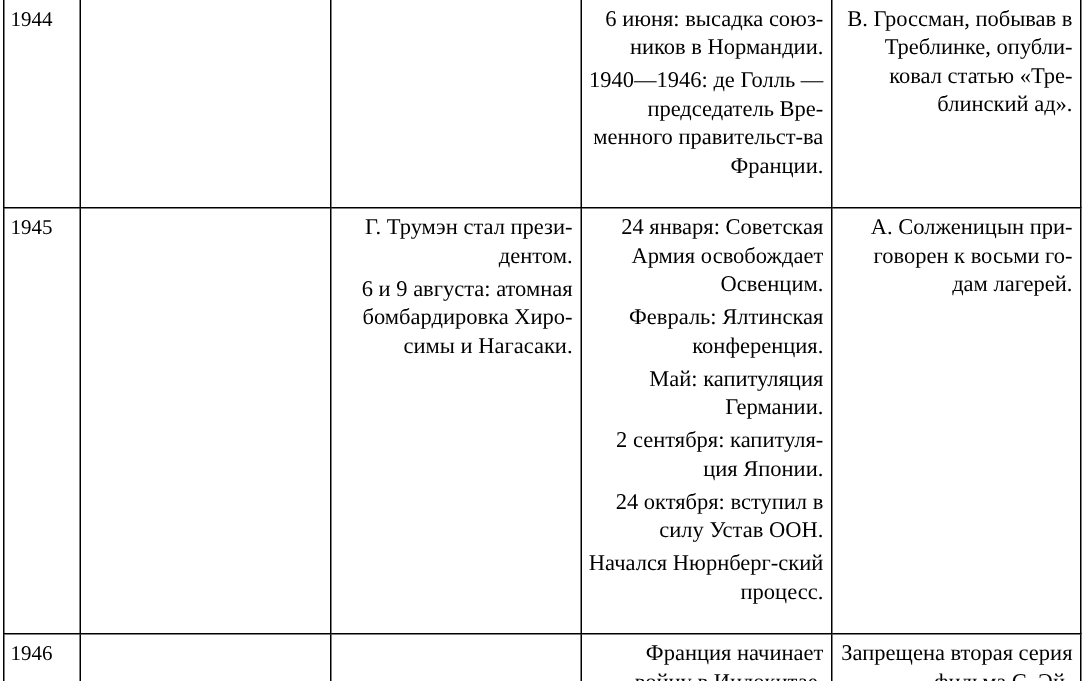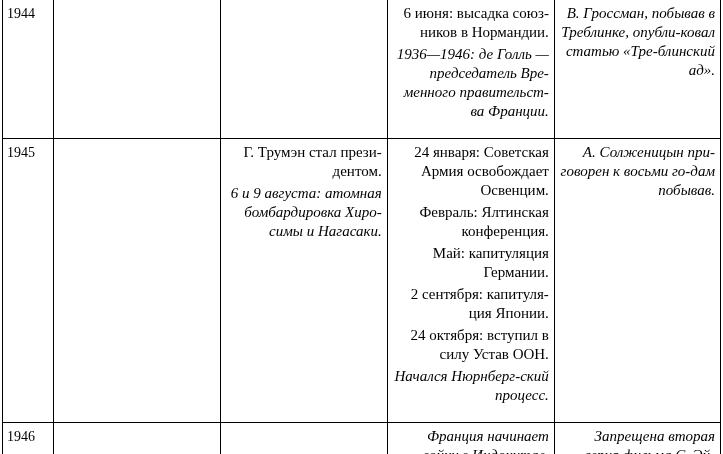--- a/index.html
+++ b/index.html
@@ -19,21 +19,21 @@
       vertical-align: top;
       padding: 4px 5px 17px 4px;
     }
     table.chron tr:first-child td { border-top: none; padding-top: 4px; }
     .col-year { width: 48px; }
     .col-a { width: 155px; }
     .col-b { width: 156px; }
     .col-c { width: 156px; }
     .col-d { width: 155px; }
     .entry { display: block; margin-bottom: 3px; text-align: right; }
-    .entry:last-child { margin-bottom: 0; font-style: italic; }
+    .entry:last-child { margin-bottom: 0; }
     .year { font-size: 14px; }
     tr.r1 { height: 118px; }
     tr.r2 { height: 254px; margin-left: 26px; }
     tr.r3 { height: 80px; }
   </style>
 </head>
 <body>
 
 <table class="chron">
   <colgroup>
@@ -43,21 +43,21 @@
       <col class="col-c">
       <col class="col-d">
   </colgroup>
   <tbody>
     <tr class="r1">
       <td><span class="year">1944</span></td>
       <td></td>
       <td></td>
       <td>
         <span class="entry">6 июня: высадка союз-ников в Нормандии.</span>
-        <span class="entry">1936—1946: де Голль — председатель Вре-менного правительст-ва Франции.</span>
+        <span class="entry">1940—1946: де Голль — председатель Вре-менного правительст-ва Франции.</span>
       </td>
       <td>
         <span class="entry">В. Гроссман, побывав в Треблинке, опубли-ковал статью «Тре-блинский ад».</span>
       </td>
     </tr>
     <tr class="r2">
       <td><span class="year">1945</span></td>
       <td></td>
       <td>
         <span class="entry">Г. Трумэн стал прези-дентом.</span>
@@ -65,21 +65,21 @@
       </td>
       <td>
         <span class="entry">24 января: Советская Армия освобождает Освенцим.</span>
         <span class="entry">Февраль: Ялтинская конференция.</span>
         <span class="entry">Май: капитуляция Германии.</span>
         <span class="entry">2 сентября: капитуля-ция Японии.</span>
         <span class="entry">24 октября: вступил в силу Устав ООН.</span>
         <span class="entry">Начался Нюрнберг-ский процесс.</span>
       </td>
       <td>
-        <span class="entry">А. Солженицын при-говорен к восьми го-дам побывав.</span>
+        <span class="entry">А. Солженицын при-говорен к восьми го-дам лагерей.</span>
       </td>
     </tr>
     <tr class="r3">
       <td><span class="year">1946</span></td>
       <td></td>
       <td></td>
       <td>
         <span class="entry">Франция начинает войну в Индокитае, продлившуюся до 1954 г.</span>
       </td>
       <td>

